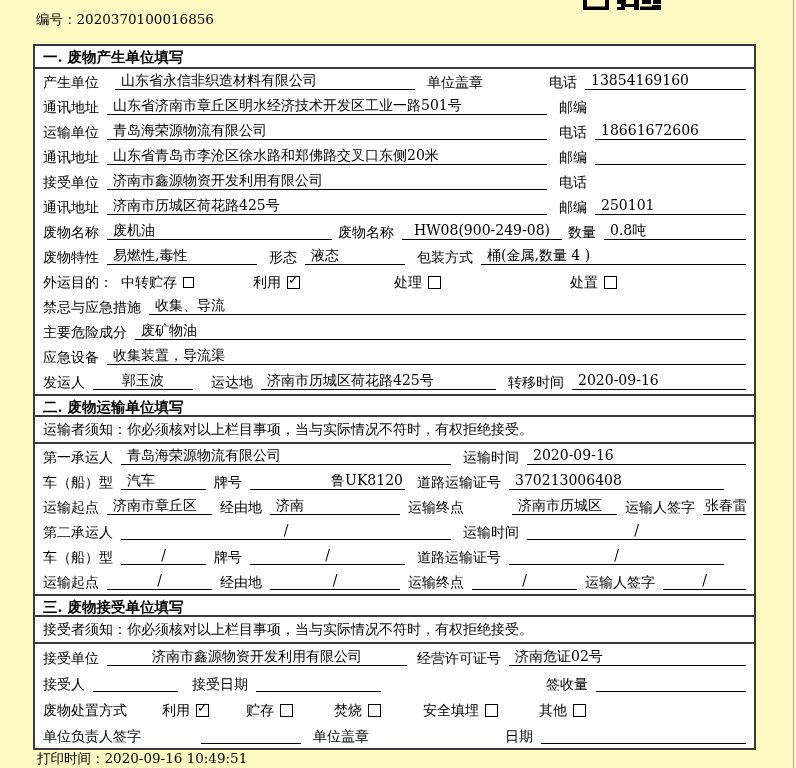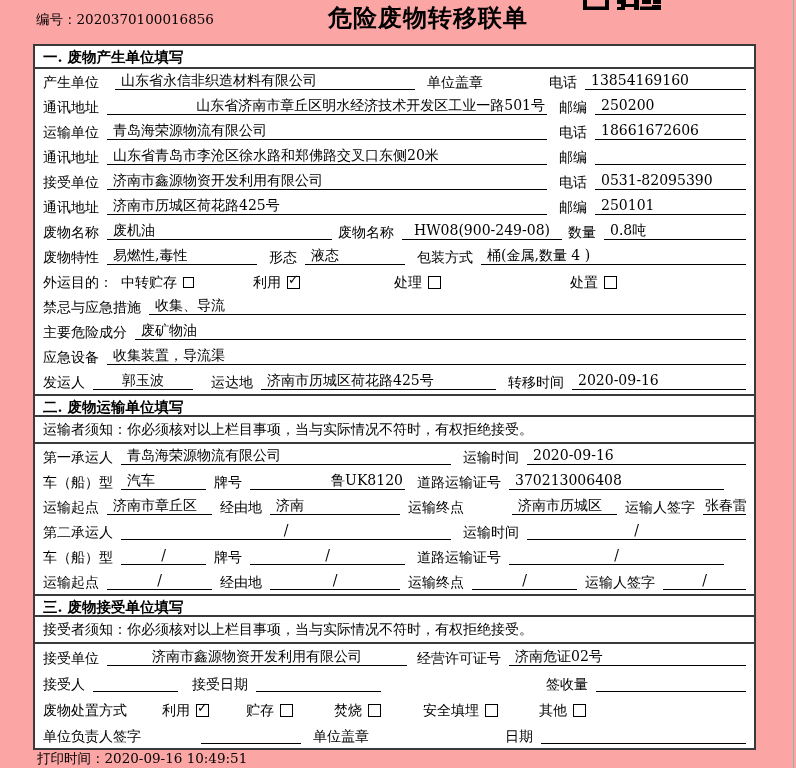--- a/index.html
+++ b/index.html
@@ -1,16 +1,16 @@
 <!DOCTYPE html>
 <html><head>
 <meta charset="utf-8">
 <style>
   html,body{margin:0;padding:0;background:#fff;}
-  .page{position:relative;width:796px;height:768px;background:#fca5a5;overflow:hidden;
+  .page{position:relative;width:796px;height:768px;background:#fef9c3;overflow:hidden;
         font-family:"DejaVu Serif","Liberation Serif",serif;font-size:14px;color:#000;}
   .doc-no{position:absolute;left:36px;top:11px;font-size:13.5px;white-space:nowrap;}
   .title{position:absolute;left:328px;top:2px;margin:0;font-size:24px;font-weight:bold;letter-spacing:1px;white-space:nowrap;}
   .qr{position:absolute;left:583px;top:0;}
   .form-table{position:absolute;left:33px;top:44px;width:723px;border:2px solid #3a3a3a;background:#fff;box-sizing:border-box;}
   .section{width:100%;}
   .heading{height:23px;line-height:21px;padding-left:8px;font-weight:bold;font-size:14.5px;
            border-bottom:2px solid #3a3a3a;box-sizing:border-box;}
   .section:not(:first-child) .heading{border-top:2px solid #3a3a3a;}
   .note{height:27px;display:flex;align-items:center;padding:0 8px;border-bottom:2px solid #3a3a3a;box-sizing:border-box;}
@@ -28,21 +28,20 @@
   .print-time{position:absolute;left:37px;top:750px;font-size:13.5px;white-space:nowrap;}
   .page-edge{position:absolute;left:793px;top:0;width:1px;height:768px;background:#a9a9a9;}
 </style>
 </head>
 <body>
 
 <div class="page">
   <div class="doc-no">
     <span>编号：</span><span>2020370100016856</span>
   </div>
-  <h1 class="title">危险废物转移联单</h1>
   <svg class="qr" width="78" height="10" viewBox="0 0 78 10">
     <g fill="#000">
       <rect x="0" y="0" width="4" height="10"></rect>
         <rect x="0" y="6.5" width="26" height="3.5"></rect>
         <rect x="22" y="0" width="4" height="10"></rect>
       <rect x="34" y="0" width="9" height="4"></rect>
         <rect x="38" y="4" width="13" height="3"></rect>
         <rect x="34" y="7" width="8" height="3"></rect>
       <rect x="51" y="0" width="5" height="10"></rect>
         <rect x="59" y="0" width="9" height="4"></rect>
@@ -61,25 +60,24 @@
           <span class="gap" style="width: 12px;"></span>
           <span class="txt">单位盖章</span>
           <span class="gap" style="width: 66px;"></span>
           <span class="lbl">电话</span>
           <span class="gap" style="width: 8px;"></span>
           <span class="val" style="flex: 1 1 0%;">13854169160</span>
         </div>
         <div class="row">
           <span class="lbl">通讯地址</span>
           <span class="gap" style="width: 8px;"></span>
-          <span class="val" style="width: 440px; text-align: right;">山东省济南市章丘区明水经济技术开发区工业一路501号</span>
+          <span class="val" style="width: 440px;">山东省济南市章丘区明水经济技术开发区工业一路501号</span>
           <span class="gap" style="width: 12px;"></span>
           <span class="lbl">邮编</span>
           <span class="gap" style="width: 8px;"></span>
-          <span class="val" style="flex: 1 1 0%;">250200</span>
         </div>
         <div class="row">
           <span class="lbl">运输单位</span>
           <span class="gap" style="width: 8px;"></span>
           <span class="val" style="width: 440px;">青岛海荣源物流有限公司</span>
           <span class="gap" style="width: 12px;"></span>
           <span class="lbl">电话</span>
           <span class="gap" style="width: 8px;"></span>
           <span class="val" style="flex: 1 1 0%;">18661672606</span>
         </div>
@@ -92,21 +90,20 @@
           <span class="gap" style="width: 8px;"></span>
           <span class="val" style="flex: 1 1 0%;"></span>
         </div>
         <div class="row">
           <span class="lbl">接受单位</span>
           <span class="gap" style="width: 8px;"></span>
           <span class="val" style="width: 440px;">济南市鑫源物资开发利用有限公司</span>
           <span class="gap" style="width: 12px;"></span>
           <span class="lbl">电话</span>
           <span class="gap" style="width: 8px;"></span>
-          <span class="val" style="flex: 1 1 0%;">0531-82095390</span>
         </div>
         <div class="row">
           <span class="lbl">通讯地址</span>
           <span class="gap" style="width: 8px;"></span>
           <span class="val" style="width: 440px;">济南市历城区荷花路425号</span>
           <span class="gap" style="width: 12px;"></span>
           <span class="lbl">邮编</span>
           <span class="gap" style="width: 8px;"></span>
           <span class="val" style="flex: 1 1 0%;">250101</span>
         </div>

